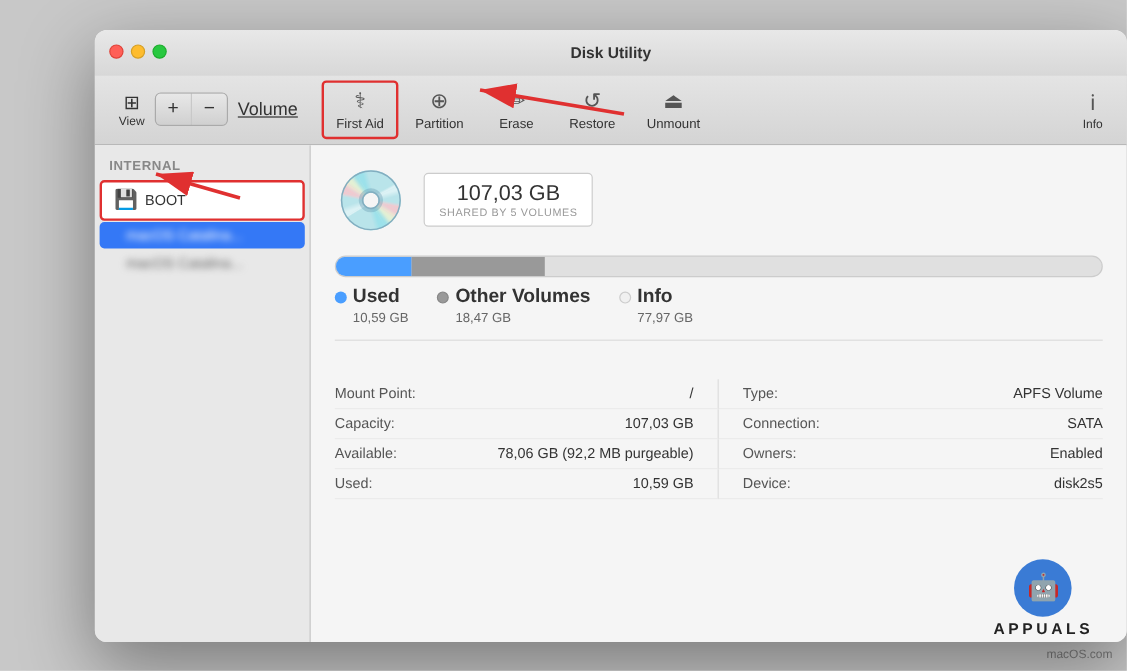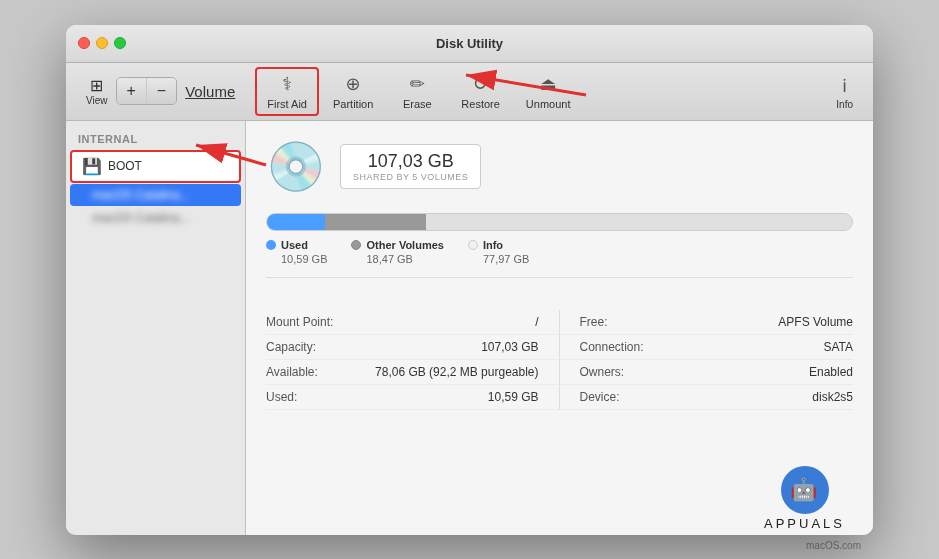--- a/index.html
+++ b/index.html
@@ -285,21 +285,21 @@
     }
     .legend-item {
       display: flex;
       flex-direction: column;
       gap: 2px;
     }
     .legend-label {
       display: flex;
       align-items: center;
       gap: 5px;
-      font-size: 11px;
+      font-size: 16px;
       font-weight: 600;
       color: #333;
     }
     .legend-dot {
       width: 10px;
       height: 10px;
       border-radius: 50%;
     }
     .legend-dot-used { background: #4a9eff; }
     .legend-dot-other { background: #999; border: 1px solid #888; }
@@ -344,21 +344,21 @@
       padding-right: 20px;
       border-right: 1px solid #ddd;
     }
     .details-col:last-child .detail-row {
       padding-left: 20px;
     }
   </style>
 </head>
 <body>
 
-<div style="position:relative; width:807px; height:559px; display:flex; align-items:center; justify-content:flex-end;">
+<div style="position:relative; width:939px; height:559px; display:flex; align-items:center; justify-content:flex-end;">
   <div class="window">
 
     <div class="titlebar">
       <div class="traffic-lights">
         <div class="traffic-light tl-red"></div>
         <div class="traffic-light tl-yellow"></div>
         <div class="traffic-light tl-green"></div>
       </div>
       <span class="window-title">Disk Utility</span>
     </div>
@@ -486,21 +486,21 @@
               <span class="detail-row-label">Available:</span>
               <span class="detail-row-value">78,06 GB (92,2 MB purgeable)</span>
             </div>
             <div class="detail-row">
               <span class="detail-row-label">Used:</span>
               <span class="detail-row-value">10,59 GB</span>
             </div>
           </div>
           <div class="details-col">
             <div class="detail-row">
-              <span class="detail-row-label">Free:</span>
+              <span class="detail-row-label">Type:</span>
               <span class="detail-row-value">APFS Volume</span>
             </div>
             <div class="detail-row">
               <span class="detail-row-label">Connection:</span>
               <span class="detail-row-value">SATA</span>
             </div>
             <div class="detail-row">
               <span class="detail-row-label">Owners:</span>
               <span class="detail-row-value">Enabled</span>
             </div>
@@ -525,16 +525,16 @@
     <line x1="520" y1="95" x2="400" y2="75" stroke="#e03030" stroke-width="3" marker-end="url(#arrowhead)"></line>
 
     <line x1="200" y1="165" x2="130" y2="145" stroke="#e03030" stroke-width="3" marker-end="url(#arrowhead)"></line>
   </svg>
 
   <div style="position:absolute; bottom:8px; right:12px; font-size:10px; color:rgba(0,0,0,0.4);">macOS.com</div>
 
   <div style="position:absolute; bottom:28px; right:28px;">
     <div style="display:flex; flex-direction:column; align-items:center; gap:2px;">
       <div style="width:48px; height:48px; background:#3a7bd5; border-radius:50%; display:flex; align-items:center; justify-content:center; font-size:22px;">🤖</div>
-      <span style="font-size:13px; font-weight:400; color:#222; letter-spacing:3px; text-transform:uppercase;">APPUALS</span>
+      <span style="font-size:13px; font-weight:700; color:#222; letter-spacing:3px; text-transform:uppercase;">APPUALS</span>
     </div>
   </div>
 </div>
 
 </body></html>

